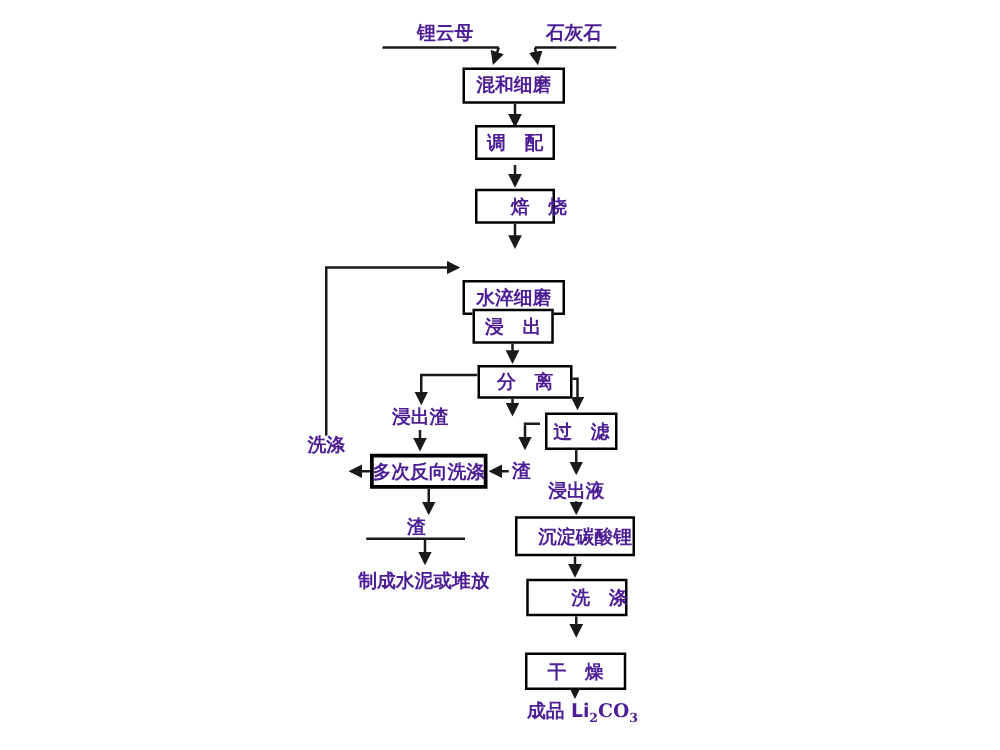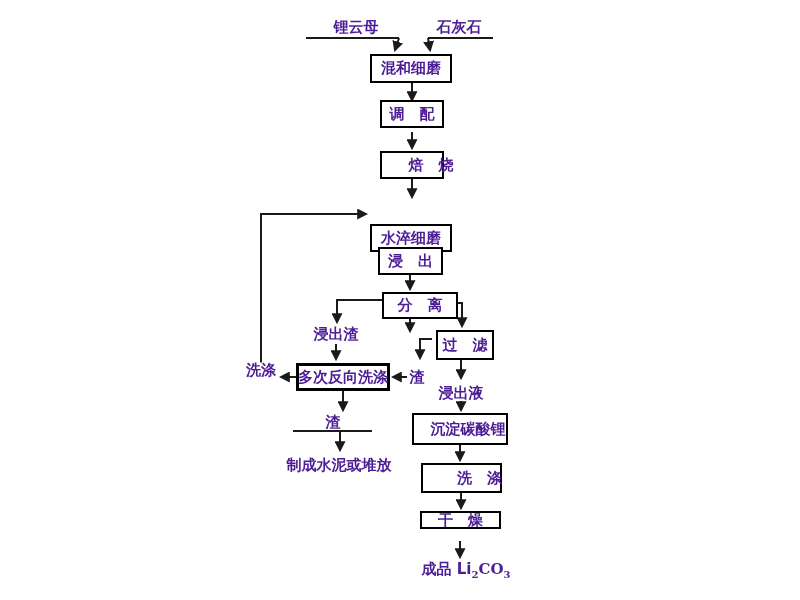--- a/index.html
+++ b/index.html
@@ -102,26 +102,26 @@
   </div>
   <div class="pbox thick" style="left:296px;top:363px;width:94px;height:28px;">
     <span>多次反向洗涤</span>
   </div>
   <div class="pbox" style="left:412px;top:413px;width:96px;height:32px;padding-left:16px;">
     <span>沉淀碳酸锂</span>
   </div>
   <div class="pbox" style="left:421px;top:463px;width:81px;height:30px;padding-left:36px;">
     <span>洗　涤</span>
   </div>
-  <div class="pbox" style="left:420px;top:511px;width:81px;height:18px;">
+  <div class="pbox" style="left:420px;top:522px;width:81px;height:30px;">
     <span>干　燥</span>
   </div>
 
   <div class="lbl" style="left:336px;top:334px;">浸出渣</div>
-  <div class="lbl" style="left:261px;top:370px;">洗涤</div>
+  <div class="lbl" style="left:261px;top:356px;">洗涤</div>
   <div class="lbl" style="left:417px;top:377px;">渣</div>
   <div class="lbl" style="left:461px;top:393px;">浸出液</div>
   <div class="lbl" style="left:333px;top:422px;">渣</div>
   <div class="lbl" style="left:339px;top:465px;">制成水泥或堆放</div>
 
   <div class="lbl" style="left:466px;top:571px;">
     <span>成品 Li</span><sub>2</sub><span class="latin">CO</span><sub>3</sub>
   </div>
 
 </div>

